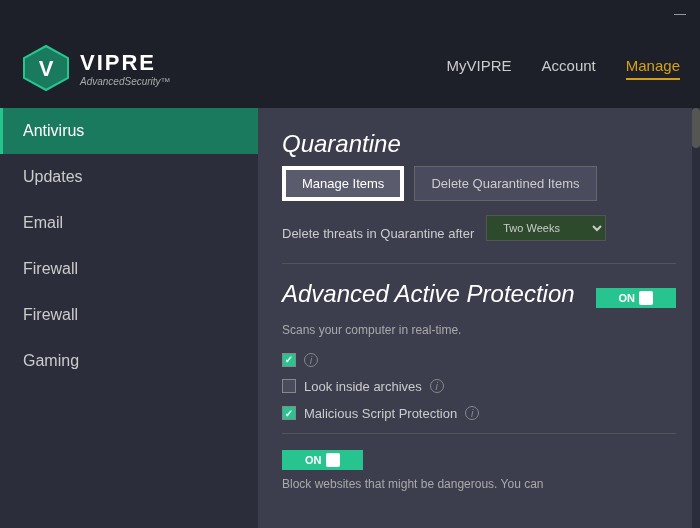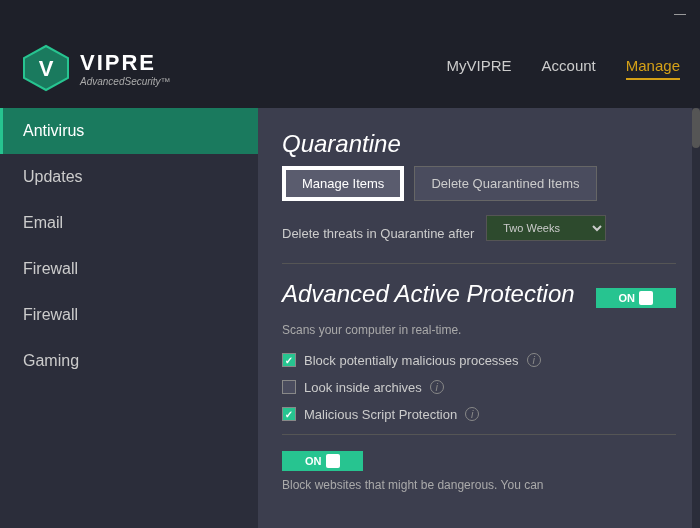--- a/index.html
+++ b/index.html
@@ -337,21 +337,20 @@
           <span>ON</span>
           <div class="toggle-knob"></div>
         </div>
       </div>
       <p class="section-desc">Scans your computer in real-time.</p>
 
       <div class="checkbox-row">
         <div class="cb-box">
           <span class="cb-check">✓</span>
         </div>
-        <span>Block potentially malicious processes</span>
         <div class="info-icon">i</div>
       </div>
 
       <div class="checkbox-row">
         <div class="cb-box unchecked">
         </div>
         <span>Look inside archives</span>
         <div class="info-icon">i</div>
       </div>
 

